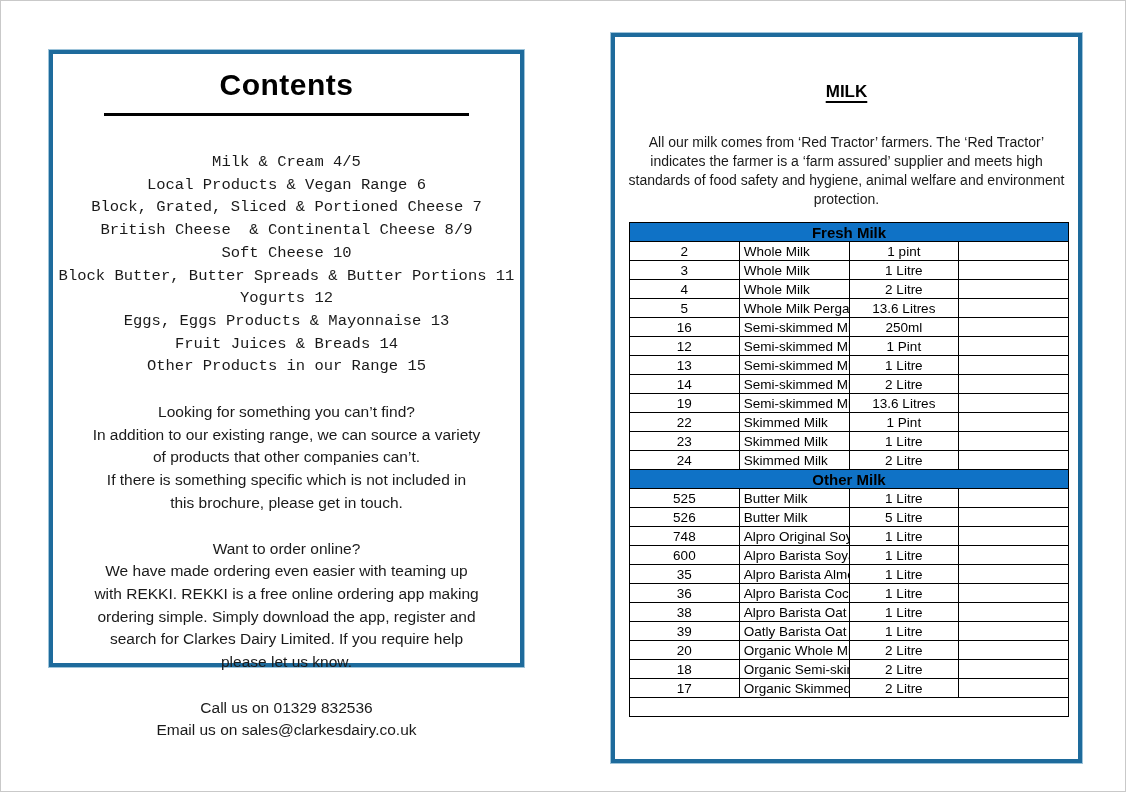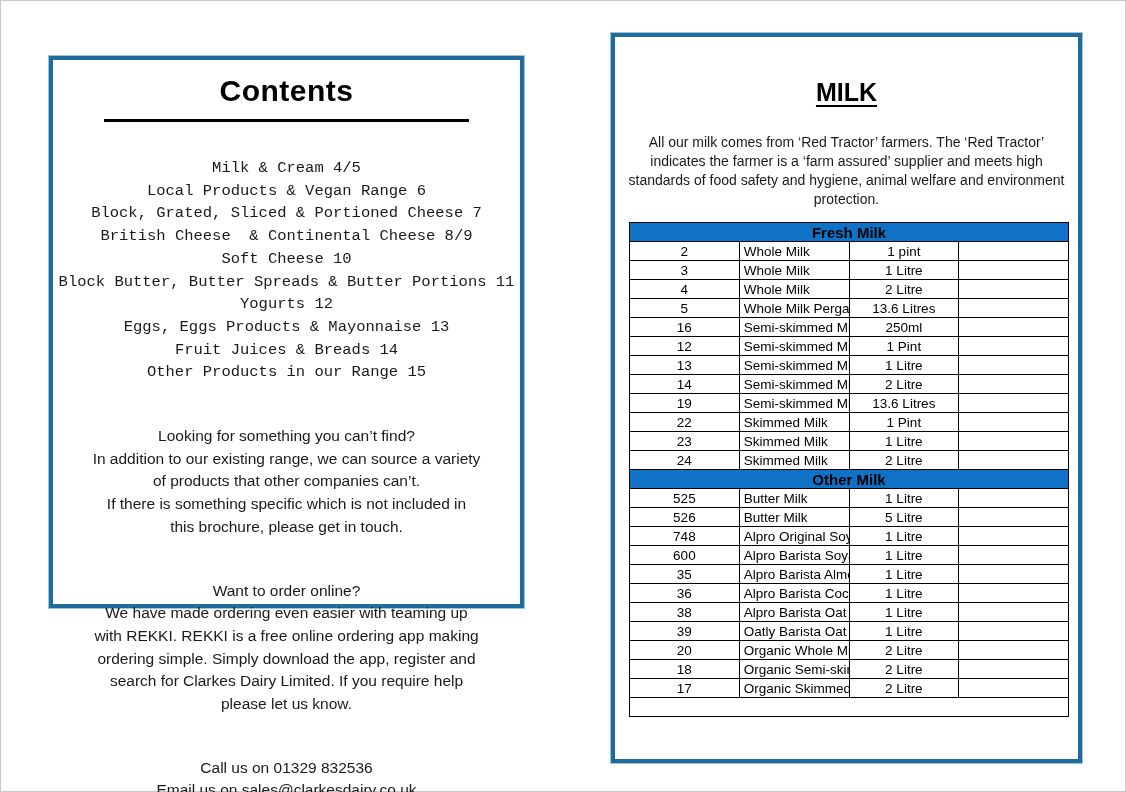--- a/index.html
+++ b/index.html
@@ -15,21 +15,21 @@
     background: #ffffff;
     box-shadow: inset 0 0 0 1px #c9c9c9;
     overflow: hidden;
   }
   .page {
     position: absolute;
     background: #ffffff;
     border: 4px solid #1e6b9c;
     box-shadow: 0 0 0 1px #9ec4da;
   }
-  .page-left  { left: 49px;  top: 56px; width: 475px; height: 552px; }
+  .page-left  { left: 49px;  top: 50px; width: 475px; height: 617px; }
   .page-right { left: 611px; top: 33px; width: 471px; height: 730px; }
 
   
   .contents-title {
     margin-top: 14px;
     text-align: center;
     font-size: 30px;
     font-weight: 700;
     letter-spacing: 0.5px;
     color: #000000;
@@ -42,27 +42,27 @@
     margin: 11px auto 0 auto;
   }
   .lines {
     white-space: pre-wrap;
     text-align: center;
     font-size: 15.5px;
     line-height: 22.7px;
     color: #1a1a1a;
   }
   .contents-list { margin-top: 35px; font-family: Liberation Mono, monospace; }
-  .para { margin-top: 41px; }
+  .para { margin-top: 23px; }
 
   
   .milk-title {
     margin-top: 41px;
     text-align: center;
-    font-size: 25px;
+    font-size: 17px;
     font-weight: 700;
     color: #000000;
     line-height: 28px;
   }
   .milk-title span {
     text-decoration: underline;
     text-decoration-thickness: 2px;
     text-underline-offset: 4px;
   }
   .milk-intro {

